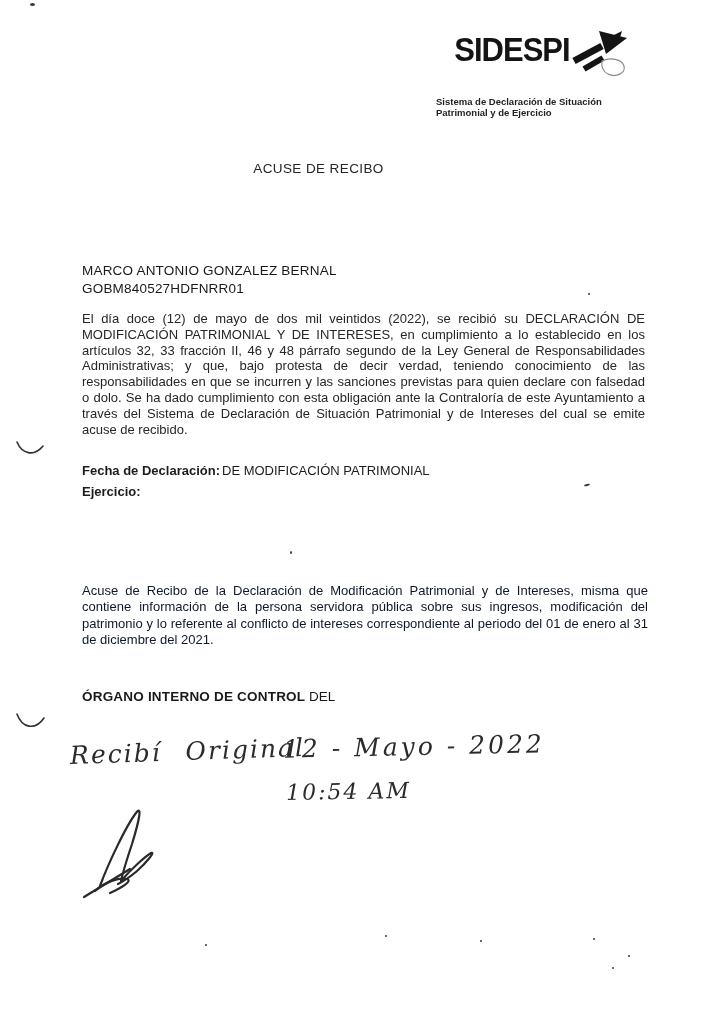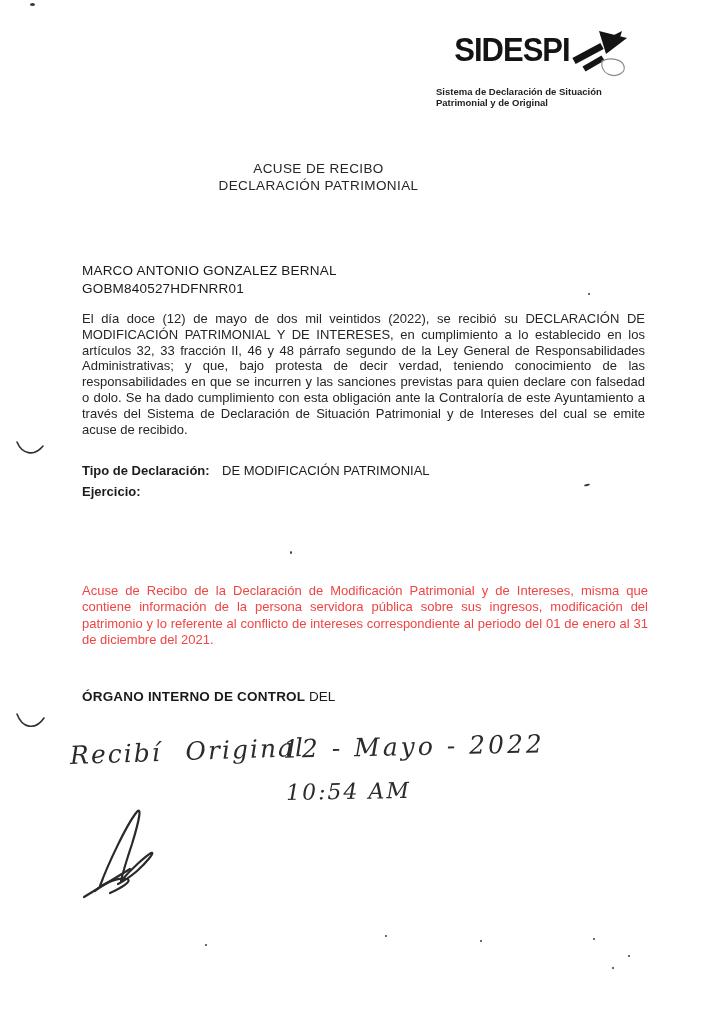--- a/index.html
+++ b/index.html
@@ -14,21 +14,21 @@
   .page { position:absolute; inset:0; }
 
   
   .logo { position:absolute; left:436px; top:33px; width:212px; text-align:left; }
   .logo-top { display:flex; align-items:flex-start; justify-content:center; gap:2px; }
   .logo-title {
     font-size:31px; font-weight:bold; letter-spacing:-1px;
     transform:scaleY(1.08); line-height:34px; color:#141414;
   }
   .logo-arrow { margin-top:-4px; }
-  .logo-sub { font-size:9.5px; font-weight:bold; line-height:11px; margin-top:1px; color:#222; }
+  .logo-sub { font-size:9.5px; font-weight:bold; line-height:11px; margin-top:11px; color:#222; }
 
   
   .doc-title {
     position:absolute; top:160px; left:0; width:637px;
     text-align:center; font-size:13.5px; line-height:17px; letter-spacing:0.4px; color:#262626;
   }
 
   
   .recipient { position:absolute; top:262px; left:82px; font-weight:normal; font-size:13.5px; line-height:17.5px; letter-spacing:0.2px; color:#1a1a1a; }
 
@@ -40,21 +40,21 @@
 
   
   .fields { position:absolute; top:460px; left:82px; width:520px; font-size:13px; }
   .field-row { display:flex; line-height:21px; }
   .field-label { font-weight:bold; width:140px; flex:none; }
   .field-value { flex:1; }
 
   
   .closing-par {
     position:absolute; top:583px; left:82px; width:566px;
-    font-size:13px; line-height:16.4px; text-align:justify; color:#ef4444;
+    font-size:13px; line-height:16.4px; text-align:justify; color:#0f172a;
   }
 
   
   .issuer { position:absolute; top:689px; left:82px; font-size:13.5px; color:#1a1a1a; }
   .issuer-bold { font-weight:bold; letter-spacing:0.2px; }
 
   
   .hand {
     font-family:"DejaVu Serif", serif; font-style:italic;
     color:#2b2b2b; white-space:nowrap;
@@ -83,39 +83,38 @@
           <path d="M2 32 L30 17" stroke="#141414" stroke-width="7" fill="none"></path>
           <polygon points="27,2 55,9 34,25" fill="#141414"></polygon>
           <path d="M12 40 L31 29" stroke="#141414" stroke-width="6" fill="none"></path>
           <path d="M42 6 L50 2 L47 12 Z" fill="#141414"></path>
           <path d="M30 32 C38 28 50 30 52 37 C54 44 44 49 36 45 C31 43 29 37 30 32 Z" stroke="#8a8a8a" stroke-width="1.2" fill="none"></path>
         </svg>
       </span>
     </div>
     <div class="logo-sub">
       <div>Sistema de Declaración de Situación</div>
-      <div>Patrimonial y de Original</div>
+      <div>Patrimonial y de Ejercicio</div>
     </div>
   </div>
 
   <div class="doc-title">
     <div>ACUSE DE RECIBO</div>
-    <div>DECLARACIÓN PATRIMONIAL</div>
   </div>
 
   <div class="recipient">
     <div>MARCO ANTONIO GONZALEZ BERNAL</div>
     <div>GOBM840527HDFNRR01</div>
   </div>
 
   <div class="body-par">El día doce (12) de mayo de dos mil veintidos (2022), se recibió su DECLARACIÓN DE MODIFICACIÓN PATRIMONIAL Y DE INTERESES, en cumplimiento a lo establecido en los artículos 32, 33 fracción II, 46 y 48 párrafo segundo de la Ley General de Responsabilidades Administrativas; y que, bajo protesta de decir verdad, teniendo conocimiento de las responsabilidades en que se incurren y las sanciones previstas para quien declare con falsedad o dolo. Se ha dado cumplimiento con esta obligación ante la Contraloría de este Ayuntamiento a través del Sistema de Declaración de Situación Patrimonial y de Intereses del cual se emite acuse de recibido.</div>
 
   <div class="fields">
     <div class="field-row">
-      <span class="field-label">Tipo de Declaración:</span>
+      <span class="field-label">Fecha de Declaración:</span>
       <span class="field-value">DE MODIFICACIÓN PATRIMONIAL</span>
     </div>
     <div class="field-row">
       <span class="field-label">Ejercicio:</span>
     </div>
   </div>
 
   <div class="closing-par">Acuse de Recibo de la Declaración de Modificación Patrimonial y de Intereses, misma que contiene información de la persona servidora pública sobre sus ingresos, modificación del patrimonio y lo referente al conflicto de intereses correspondiente al periodo del 01 de enero al 31 de diciembre del 2021.</div>
 
   <div class="issuer">

